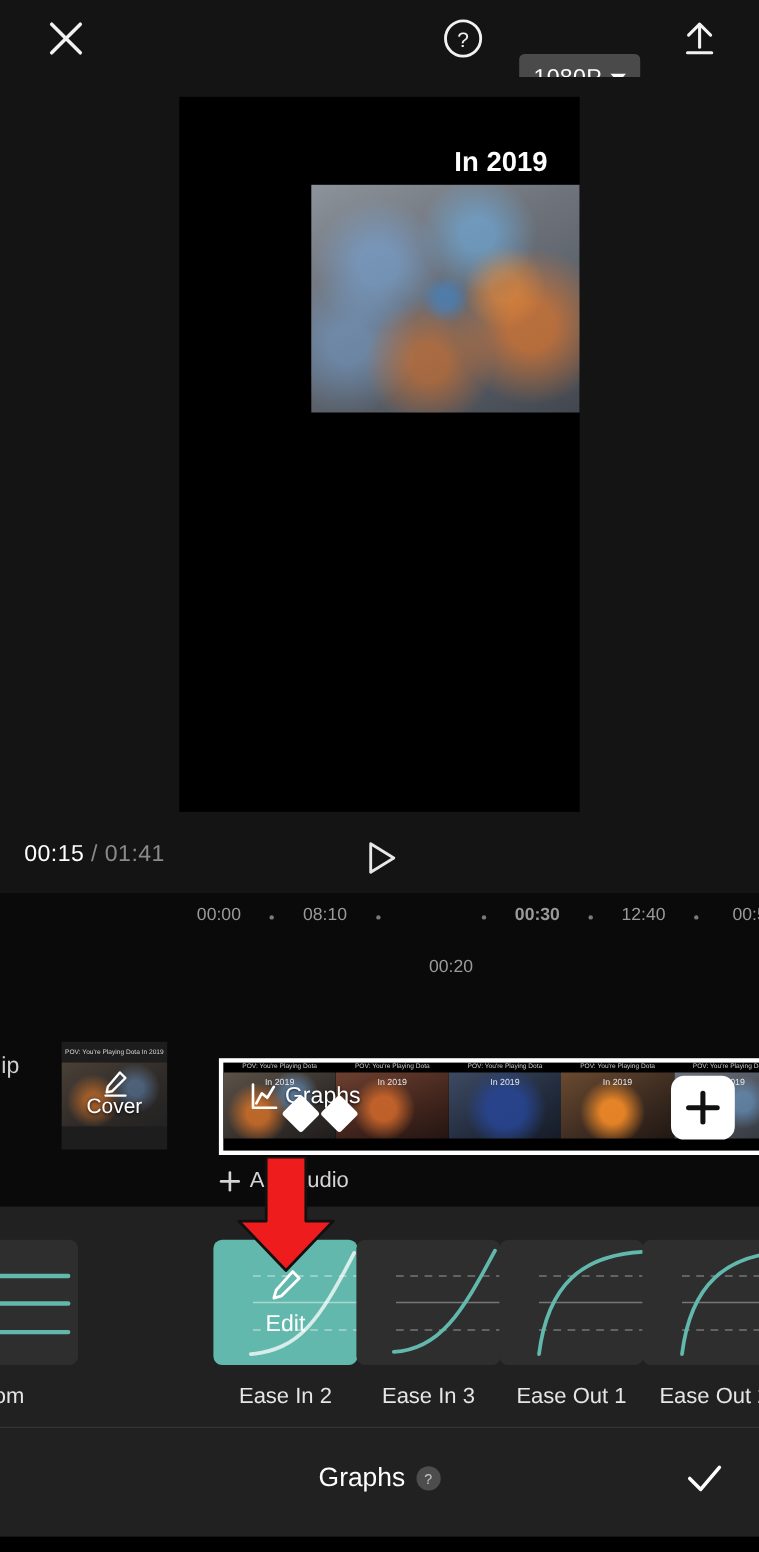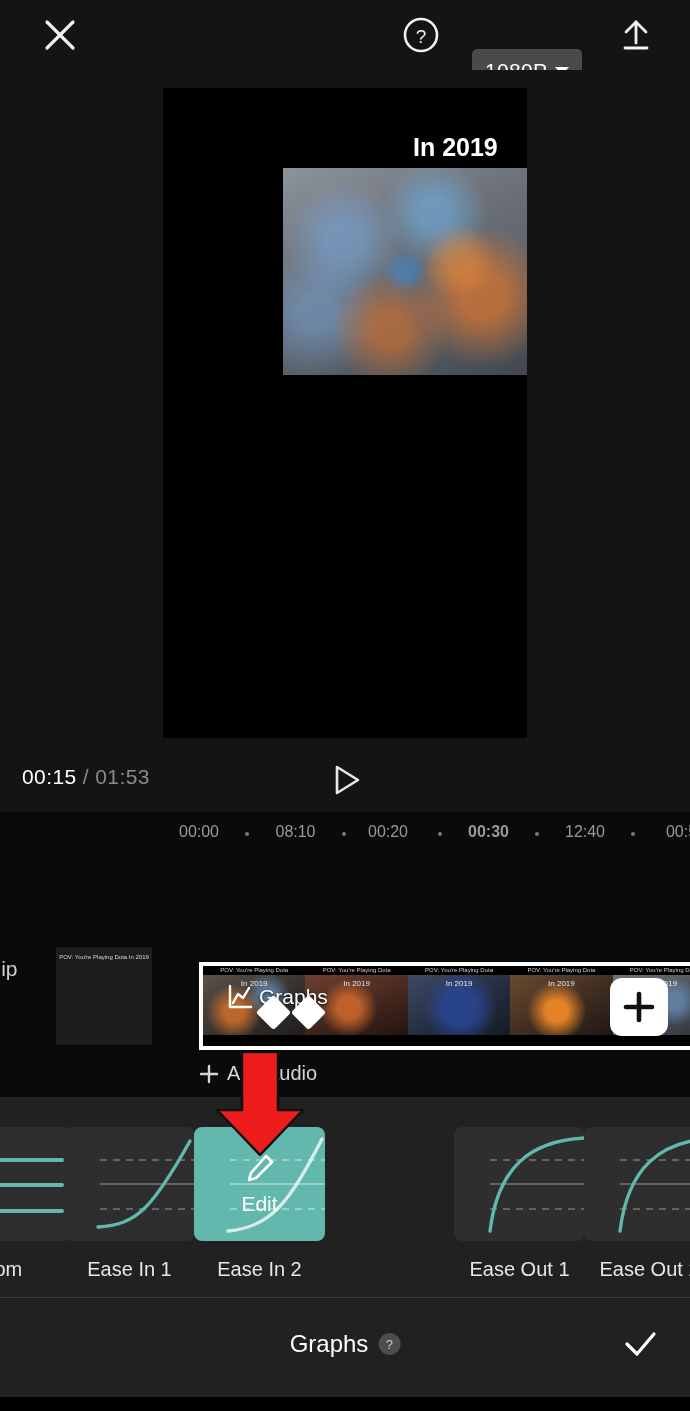--- a/index.html
+++ b/index.html
@@ -359,51 +359,58 @@
 
   <div id="preview-area">
     <div id="video-canvas">
       <div class="cap-line" id="cap2">In 2019</div>
       <div id="game-frame"></div>
     </div>
   </div>
 
   <div id="transport">
     <div id="time-readout">
-      <span>00:15</span><span id="time-total"><span> / </span><span>01:53</span></span>
+      <span>00:15</span><span id="time-total"><span> / </span><span>01:41</span></span>
     </div>
     <div id="play-btn">
       <svg width="40" height="40" viewBox="0 0 40 40">
         <polygon points="12,7 33,20 12,33" fill="none" stroke="#e8e8e8" stroke-width="2.6" stroke-linejoin="round"></polygon>
       </svg>
     </div>
   </div>
 
   <div id="timeline">
     <div id="ruler">
         <div class="ruler-tick" style="left: 199px;">00:00</div>
         <div class="ruler-dot" style="left: 247.25px;"></div>
         <div class="ruler-tick" style="left: 295.5px;">08:10</div>
         <div class="ruler-dot" style="left: 343.75px;"></div>
-        <div class="ruler-tick" style="left: 388px;">00:20</div>
+        <div class="ruler-tick" style="left: 410px; margin-top: 48px;">00:20</div>
         <div class="ruler-dot" style="left: 440.25px;"></div>
         <div class="ruler-tick" style="left: 488.5px; font-weight: bold;">00:30</div>
         <div class="ruler-dot" style="left: 536.75px;"></div>
         <div class="ruler-tick" style="left: 585px;">12:40</div>
         <div class="ruler-dot" style="left: 633.25px;"></div>
         <div class="ruler-tick" style="left: 681.5px;">00:5</div>
       </div>
 
     <div id="left-labels">
       <div>clip</div>
       <div>o</div>
     </div>
 
     <div id="cover-thumb">
       <div id="cover-caption">POV: You're  Playing Dota In 2019</div>
+      <div id="cover-img">
+        <svg width="26" height="26" viewBox="0 0 26 26">
+          <path d="M18 3 L23 8 L11 20 L6 21 L7 16 Z" fill="none" stroke="#fff" stroke-width="2.2" stroke-linejoin="round"></path>
+          <line x1="5" y1="24" x2="23" y2="24" stroke="#fff" stroke-width="2.2" stroke-linecap="round"></line>
+        </svg>
+        <div id="cover-label">Cover</div>
+      </div>
     </div>
 
   </div>
 
   <div id="clip-strip">
     <div id="clip-inner">
         <div class="clip-frame">
           <div class="clip-art art-a"></div>
           <div class="topcap">POV: You're  Playing Dota</div>
           <div class="midcap">In 2019</div>
@@ -460,43 +467,43 @@
         <div class="preset-tile"><svg width="115" height="114" viewBox="0 0 115 114">
             <line x1="6" x2="96" y1="33" y2="33" stroke="#62b8ac" stroke-width="4" stroke-linecap="round"></line>
             <circle cx="-6" cy="33" r="7" fill="none" stroke="#62b8ac" stroke-width="4"></circle>
             <line x1="6" x2="96" y1="58" y2="58" stroke="#62b8ac" stroke-width="4" stroke-linecap="round"></line>
             <circle cx="-4" cy="58" r="7" fill="none" stroke="#62b8ac" stroke-width="4"></circle>
             <line x1="6" x2="96" y1="84" y2="84" stroke="#62b8ac" stroke-width="4" stroke-linecap="round"></line>
             <circle cx="24" cy="84" r="7" fill="none" stroke="#62b8ac" stroke-width="4"></circle>
           </svg></div>
         <div class="preset-label">tom</div>
       </div>
-      <div class="preset" style="left: 72px;">
-        <div class="preset-tile"><svg width="115" height="114" viewBox="0 0 115 114">
-            <line x1="10" x2="105" y1="33" y2="33" stroke="rgba(190,190,190,.5)" stroke-width="1.4" stroke-dasharray="7 6"></line>
-            <line x1="10" x2="105" y1="57" y2="57" stroke="rgba(190,190,190,.5)" stroke-width="1.4"></line>
-            <line x1="10" x2="105" y1="82" y2="82" stroke="rgba(190,190,190,.5)" stroke-width="1.4" stroke-dasharray="7 6"></line>
-            <path d="M8,100 C46,98 62,82 100,14" fill="none" stroke="#62b8ac" stroke-width="3.4" stroke-linecap="round"></path>
-          </svg></div>
-        <div class="preset-label">Ease In 1</div>
-      </div>
       <div class="preset" style="left: 202px;">
         <div class="preset-tile selected"><svg width="115" height="114" viewBox="0 0 115 114">
             <line x1="10" x2="105" y1="33" y2="33" stroke="rgba(255,255,255,.45)" stroke-width="1.4" stroke-dasharray="7 6"></line>
             <line x1="10" x2="105" y1="57" y2="57" stroke="rgba(255,255,255,.45)" stroke-width="1.4"></line>
             <line x1="10" x2="105" y1="82" y2="82" stroke="rgba(255,255,255,.45)" stroke-width="1.4" stroke-dasharray="7 6"></line>
             <path d="M8,104 C52,100 70,74 102,12" fill="none" stroke="rgba(255,255,255,.75)" stroke-width="3.4" stroke-linecap="round"></path>
           </svg><div class="edit-overlay">
             <svg width="34" height="34" viewBox="0 0 34 34">
               <path d="M23 4 L29 10 L13 26 L6 28 L8 21 Z" fill="none" stroke="#fff" stroke-width="2.6" stroke-linejoin="round"></path>
             </svg>
             <div class="edit-overlay-label">Edit</div>
           </div></div>
         <div class="preset-label">Ease In 2</div>
       </div>
+      <div class="preset" style="left: 332px;">
+        <div class="preset-tile"><svg width="115" height="114" viewBox="0 0 115 114">
+            <line x1="10" x2="105" y1="33" y2="33" stroke="rgba(190,190,190,.5)" stroke-width="1.4" stroke-dasharray="7 6"></line>
+            <line x1="10" x2="105" y1="57" y2="57" stroke="rgba(190,190,190,.5)" stroke-width="1.4"></line>
+            <line x1="10" x2="105" y1="82" y2="82" stroke="rgba(190,190,190,.5)" stroke-width="1.4" stroke-dasharray="7 6"></line>
+            <path d="M8,102 C50,100 70,66 100,10" fill="none" stroke="#62b8ac" stroke-width="3.4" stroke-linecap="round"></path>
+          </svg></div>
+        <div class="preset-label">Ease In 3</div>
+      </div>
       <div class="preset" style="left: 462px;">
         <div class="preset-tile"><svg width="115" height="114" viewBox="0 0 115 114">
             <line x1="10" x2="105" y1="33" y2="33" stroke="rgba(190,190,190,.5)" stroke-width="1.4" stroke-dasharray="7 6"></line>
             <line x1="10" x2="105" y1="57" y2="57" stroke="rgba(190,190,190,.5)" stroke-width="1.4"></line>
             <line x1="10" x2="105" y1="82" y2="82" stroke="rgba(190,190,190,.5)" stroke-width="1.4" stroke-dasharray="7 6"></line>
             <path d="M10,104 C18,40 50,14 104,11" fill="none" stroke="#62b8ac" stroke-width="3.4" stroke-linecap="round"></path>
           </svg></div>
         <div class="preset-label">Ease Out 1</div>
       </div>
       <div class="preset" style="left: 592px;">

